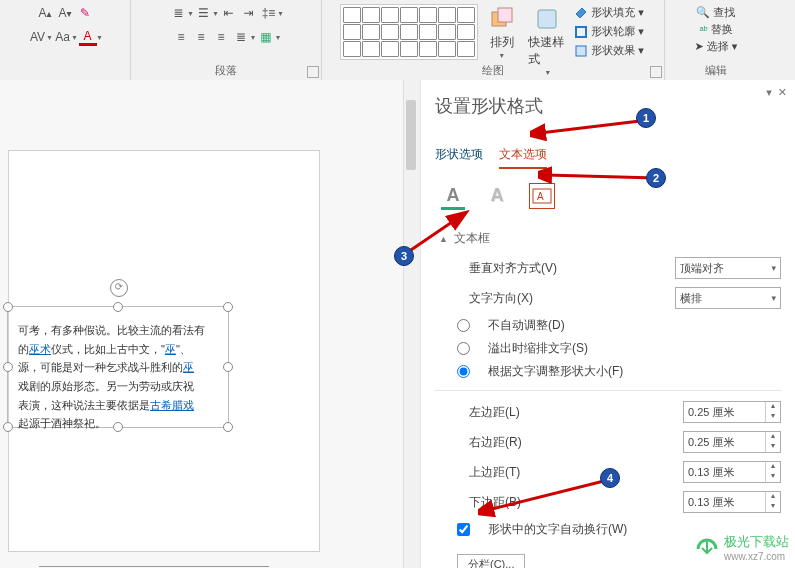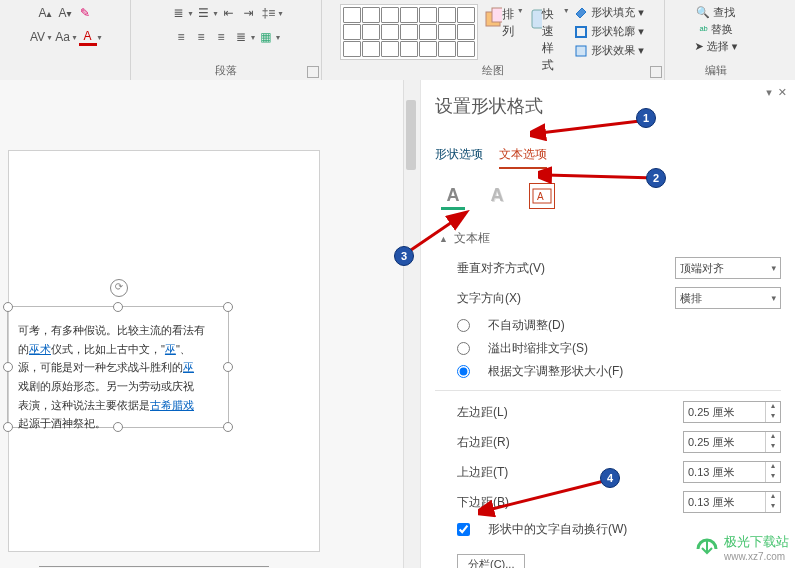--- a/index.html
+++ b/index.html
@@ -3,21 +3,21 @@
 <meta charset="utf-8">
 <style>
 body{margin:0;font-family:"Microsoft YaHei",Arial,sans-serif;font-size:12px;color:#444;background:#fff;overflow:hidden;width:795px;height:568px;position:relative}
 .ribbon{background:#f1f1f1;border-bottom:1px solid #d4d4d4;height:80px;display:flex}
 .rgroup{border-right:1px solid #d4d4d4;padding:4px 6px 0 6px;display:flex;flex-direction:column;align-items:center;position:relative}
 .rgroup .glabel{position:absolute;bottom:2px;left:0;right:0;text-align:center;font-size:11px;color:#666}
 .rgroup .dlg{position:absolute;right:2px;bottom:2px;width:10px;height:10px;border:1px solid #aaa}
 .row{display:flex;gap:2px;align-items:center}
 .ic{width:18px;height:18px;display:inline-flex;align-items:center;justify-content:center;color:#555;font-size:12px}
 .dd{font-size:8px;color:#666;margin-left:-1px}
-.bigbtn{display:flex;flex-direction:row;width:40px;padding:2px}
+.bigbtn{display:flex;flex-direction:column;align-items:center;width:40px;padding:2px}
 .bigbtn .bi{width:28px;height:28px}
 .smallitem{display:flex;align-items:center;gap:3px;font-size:11px;padding:1px 2px}
 .shapebox{display:grid;grid-template-columns:repeat(7,18px);grid-template-rows:repeat(3,16px);gap:1px;border:1px solid #ccc;background:#fff;padding:2px}
 .shapebox span{border:1px solid #888;border-radius:1px}
 .doc{position:absolute;left:0;top:80px;width:420px;bottom:0;background:#f7f7f7;overflow:hidden}
 .page{position:absolute;left:8px;top:70px;background:#fff;border:1px solid #d0d0d0;width:270px;height:360px;padding:20px}
 .selbox{position:absolute;left:-2px;top:155px;width:220px;height:120px;border:1px solid #bbb}
 .handle{position:absolute;width:8px;height:8px;background:#fff;border:1px solid #888;border-radius:50%}
 .rot{position:absolute;left:50%;top:-28px;margin-left:-8px;width:16px;height:16px;border:1px solid #888;border-radius:50%;color:#888;font-size:10px;text-align:center;line-height:14px}
 .seltext{padding:14px 10px;font-size:11px;line-height:1.7;color:#333}
@@ -28,21 +28,21 @@
 .panel{position:absolute;right:0;top:80px;bottom:0;left:420px;background:#fff;border-left:1px solid #e5e5e5;padding:10px 14px}
 .panel h1{font-size:18px;font-weight:normal;color:#5a5a5a;margin:4px 0 28px 0}
 .tabs{display:flex;gap:16px;font-size:12px;margin-bottom:8px}
 .tab{color:#0c4a6e;padding-bottom:4px;cursor:pointer}
 .tab.active{color:#c43e1c;border-bottom:2px solid #c43e1c}
 .icons3{display:flex;gap:20px;padding:6px 0 14px 6px}
 .icons3 .pi{width:24px;height:24px;display:flex;align-items:center;justify-content:center}
 .icons3 .pi.active{border:1px solid #c43e1c}
 .sect{color:#666;font-size:12px;margin:6px 0 10px 4px}
 .sect:before{content:"▲";color:#777;font-size:9px;margin-right:6px}
-.fld{display:flex;align-items:center;justify-content:space-between;margin:8px 0 8px 22px}
+.fld{display:flex;align-items:center;justify-content:space-between;margin:8px 0 8px 34px}
 .fld label{color:#444}
 .sel{border:1px solid #adadad;background:#fff;height:20px;min-width:96px;display:flex;align-items:center;justify-content:space-between;padding:0 4px;font-size:11px}
 .sel .ar{font-size:9px;color:#666}
 .radio,.chk{display:flex;align-items:center;gap:18px;margin:6px 0 6px 22px;color:#444}
 .radio input,.chk input{margin:0}
 .spin{display:flex;border:1px solid #adadad;height:20px;width:96px}
 .spin .v{flex:1;padding:0 4px;font-size:11px;display:flex;align-items:center}
 .spin .bt{width:14px;display:flex;flex-direction:column;border-left:1px solid #ccc}
 .spin .bt span{flex:1;font-size:8px;text-align:center;color:#666;line-height:8px}
 .colbtn{border:1px solid #adadad;background:#fff;padding:2px 10px;font-size:11px;margin:10px 0 0 22px;display:inline-block}

